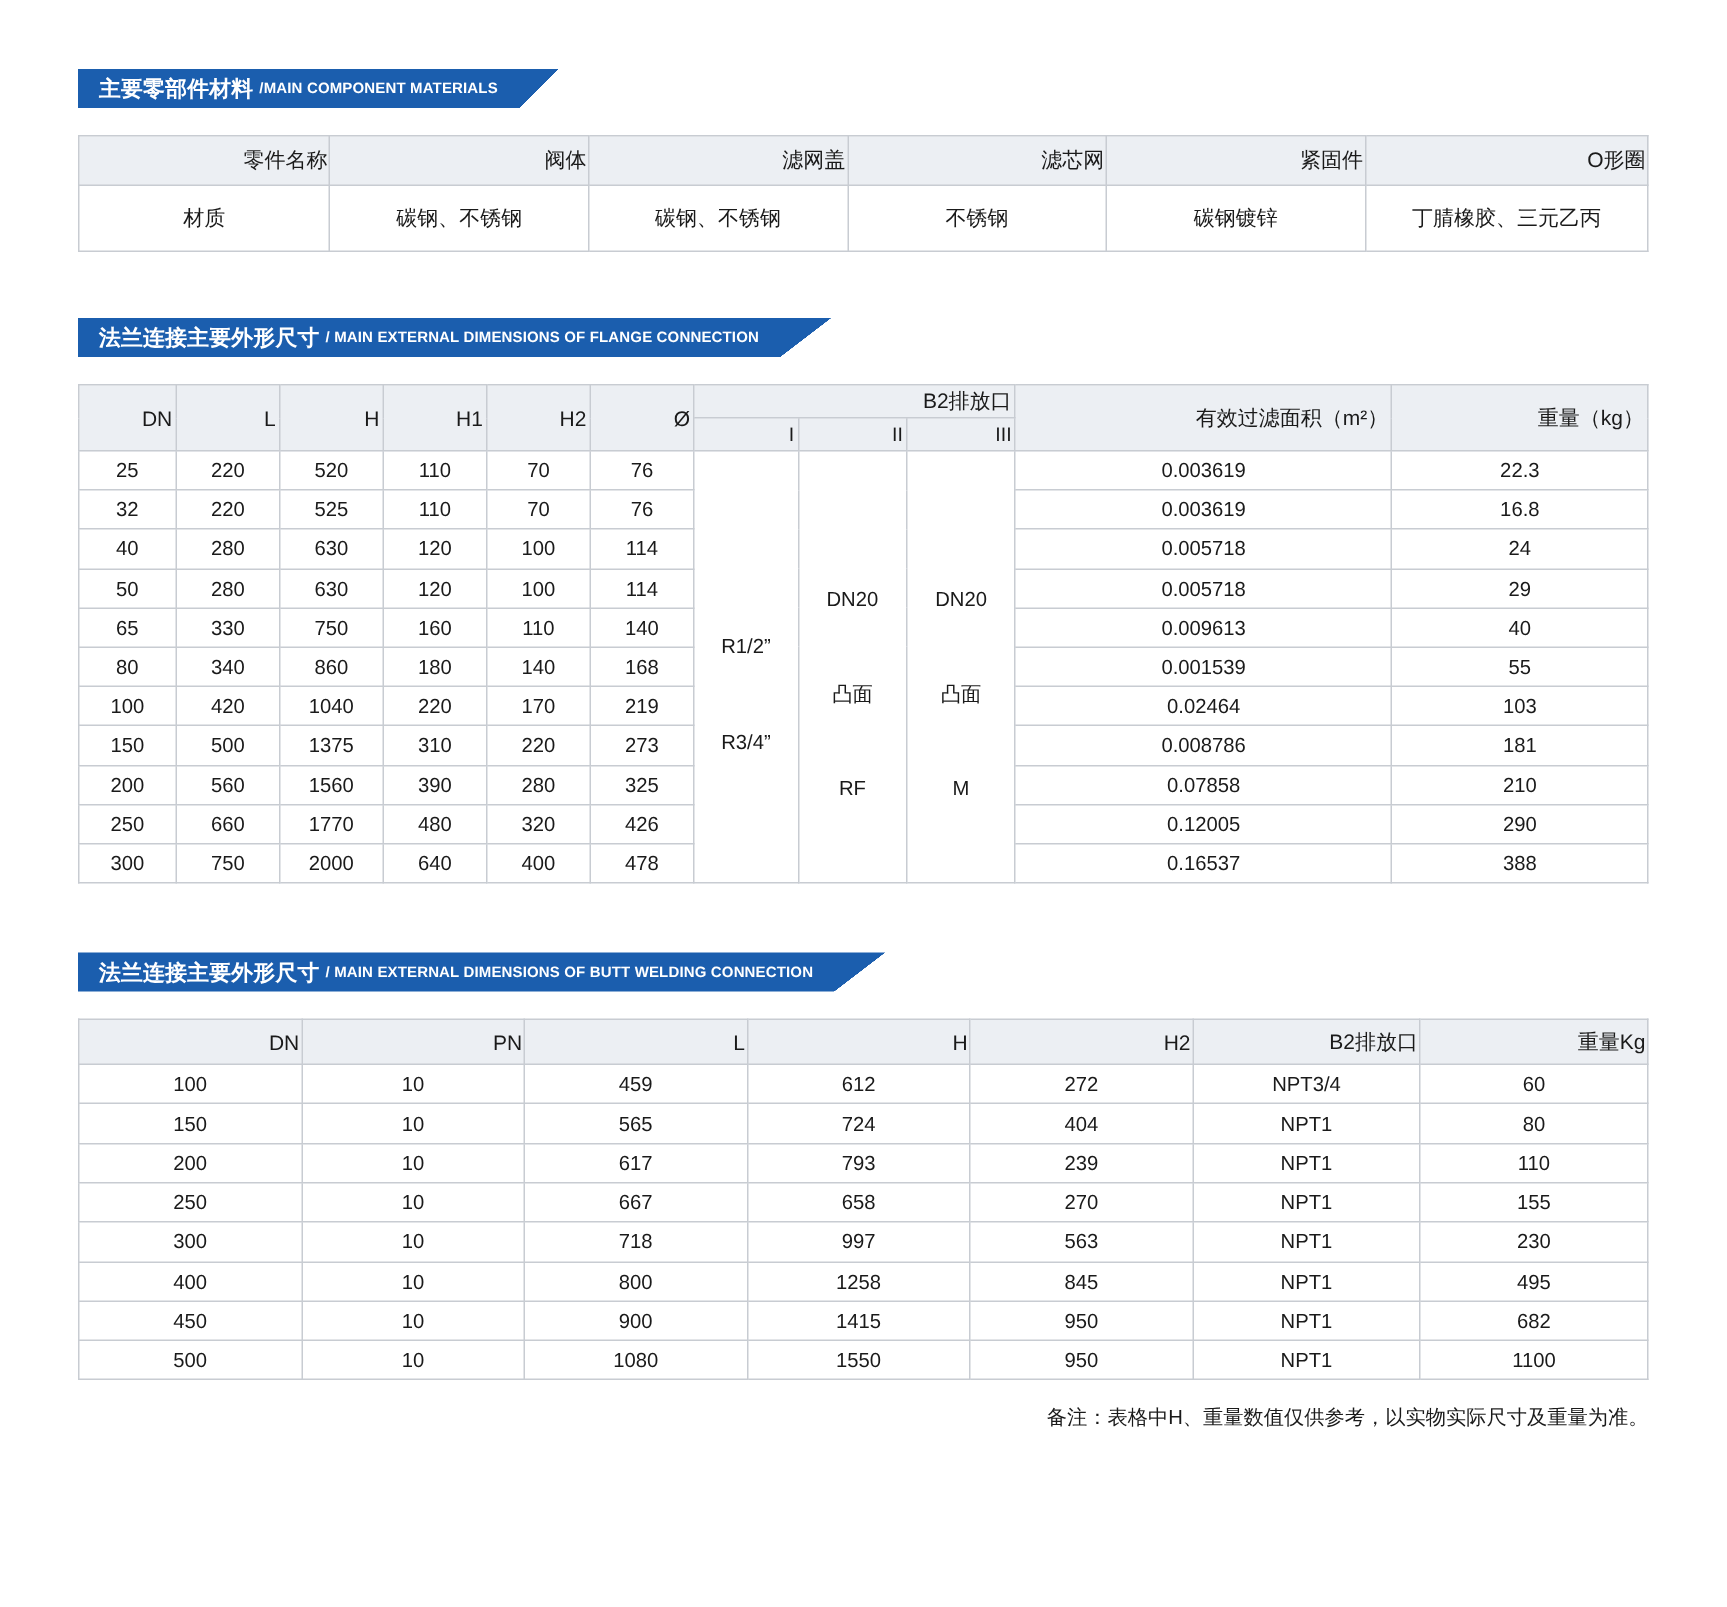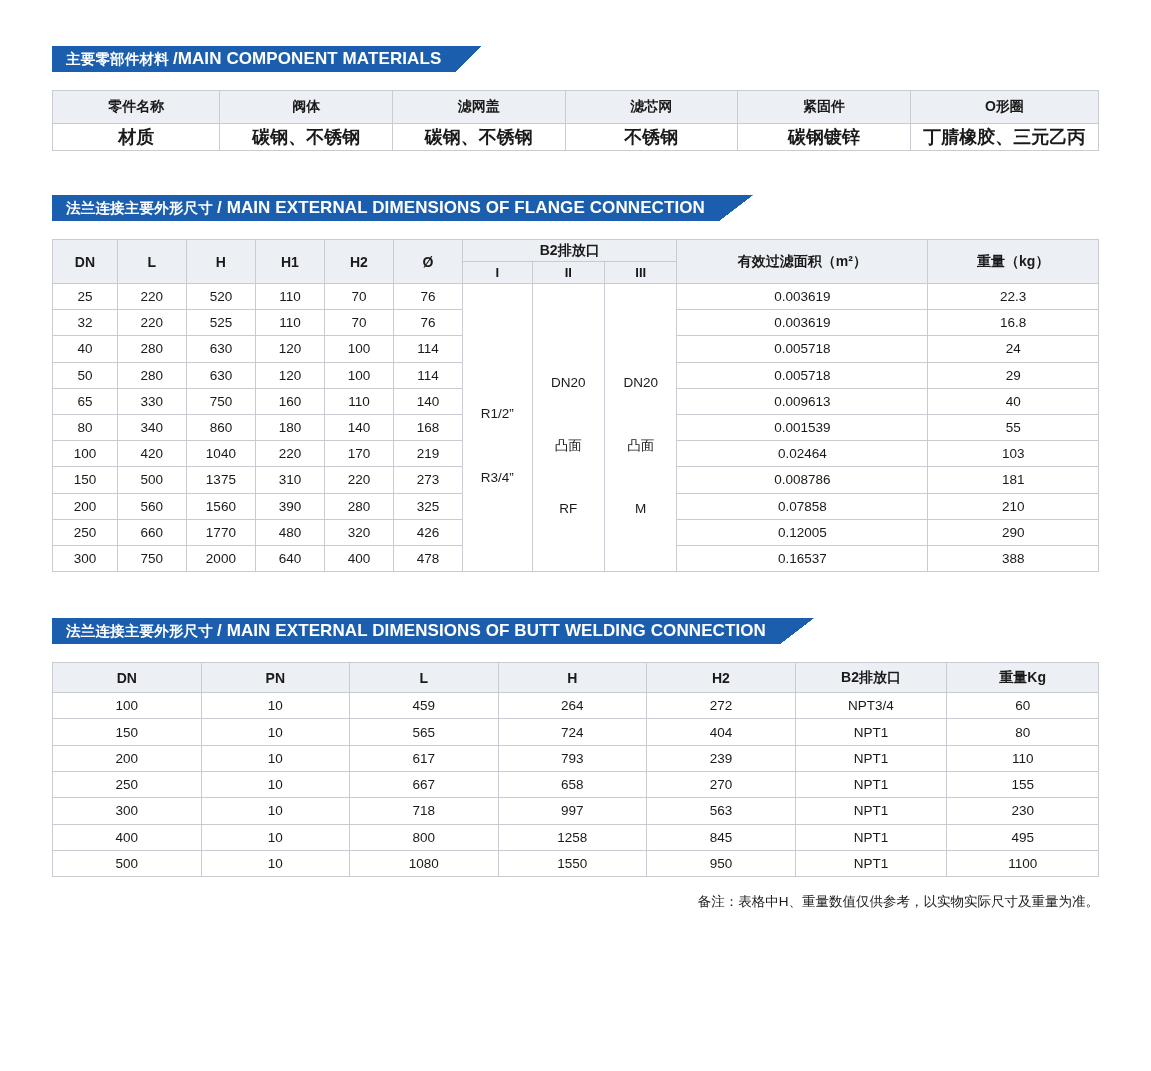--- a/index.html
+++ b/index.html
@@ -37,21 +37,21 @@
     font-size: 14.5px;
     font-weight: bold;
     white-space: nowrap;
     letter-spacing: 0.2px;
   }
   .section-head .bar .cn {
     font-size: 14.5px;
     font-weight: bold;
   }
   .section-head .bar .en {
-    font-size: 17px;
+    font-size: 10px;
     font-weight: bold;
     letter-spacing: 0.1px;
     margin-left: 4px;
   }
   .section-head .tail {
     width: 34px;
     background: linear-gradient(to bottom right, #1b5eae 0%, #1b5eae 50%, transparent 50.5%);
   }
   .section-head .tail.small { width: 26px; }
 
@@ -62,32 +62,33 @@
     font-size: 13.5px;
   }
   table td, table th {
     border: 1px solid #c8ccd2;
     text-align: center;
     font-weight: normal;
     color: #1a1a1a;
   }
   thead th {
     background: #eceff3;
-    font-weight: bold;
+    font-weight: normal;
     font-size: 14px;
     height: 34px;
+    text-align: right;
   }
   tbody td {
     height: 25.5px;
     background: #ffffff;
     font-size: 13.5px;
   }
 
   
-  #materials-table td { height: 22px; font-size: 18px; font-weight: bold; }
+  #materials-table td { height: 44px; font-size: 14px; }
   #materials-table thead th { height: 33px; }
 
   
   #flange-table thead th { height: 22px; padding: 0 2px; }
   #flange-table tbody td { height: 26.2px; }
   #flange-table .b2-group { font-size: 14px; }
   #flange-table .b2-sub { font-size: 13px; }
   .b2-cell {
     vertical-align: middle;
     font-size: 13.5px;
@@ -323,21 +324,21 @@
         <th style="width:14.2%">H2</th>
         <th style="width:14.5%">B2排放口</th>
         <th style="width:14.5%">重量Kg</th>
       </tr>
     </thead>
     <tbody>
       <tr>
         <td>100</td>
         <td>10</td>
         <td>459</td>
-        <td>264</td>
+        <td>612</td>
         <td>272</td>
         <td>NPT3/4</td>
         <td>60</td>
       </tr>
       <tr>
         <td>150</td>
         <td>10</td>
         <td>565</td>
         <td>724</td>
         <td>404</td>
@@ -374,20 +375,29 @@
       <tr>
         <td>400</td>
         <td>10</td>
         <td>800</td>
         <td>1258</td>
         <td>845</td>
         <td>NPT1</td>
         <td>495</td>
       </tr>
       <tr>
+        <td>450</td>
+        <td>10</td>
+        <td>900</td>
+        <td>1415</td>
+        <td>950</td>
+        <td>NPT1</td>
+        <td>682</td>
+      </tr>
+      <tr>
         <td>500</td>
         <td>10</td>
         <td>1080</td>
         <td>1550</td>
         <td>950</td>
         <td>NPT1</td>
         <td>1100</td>
       </tr>
     </tbody>
   </table>

